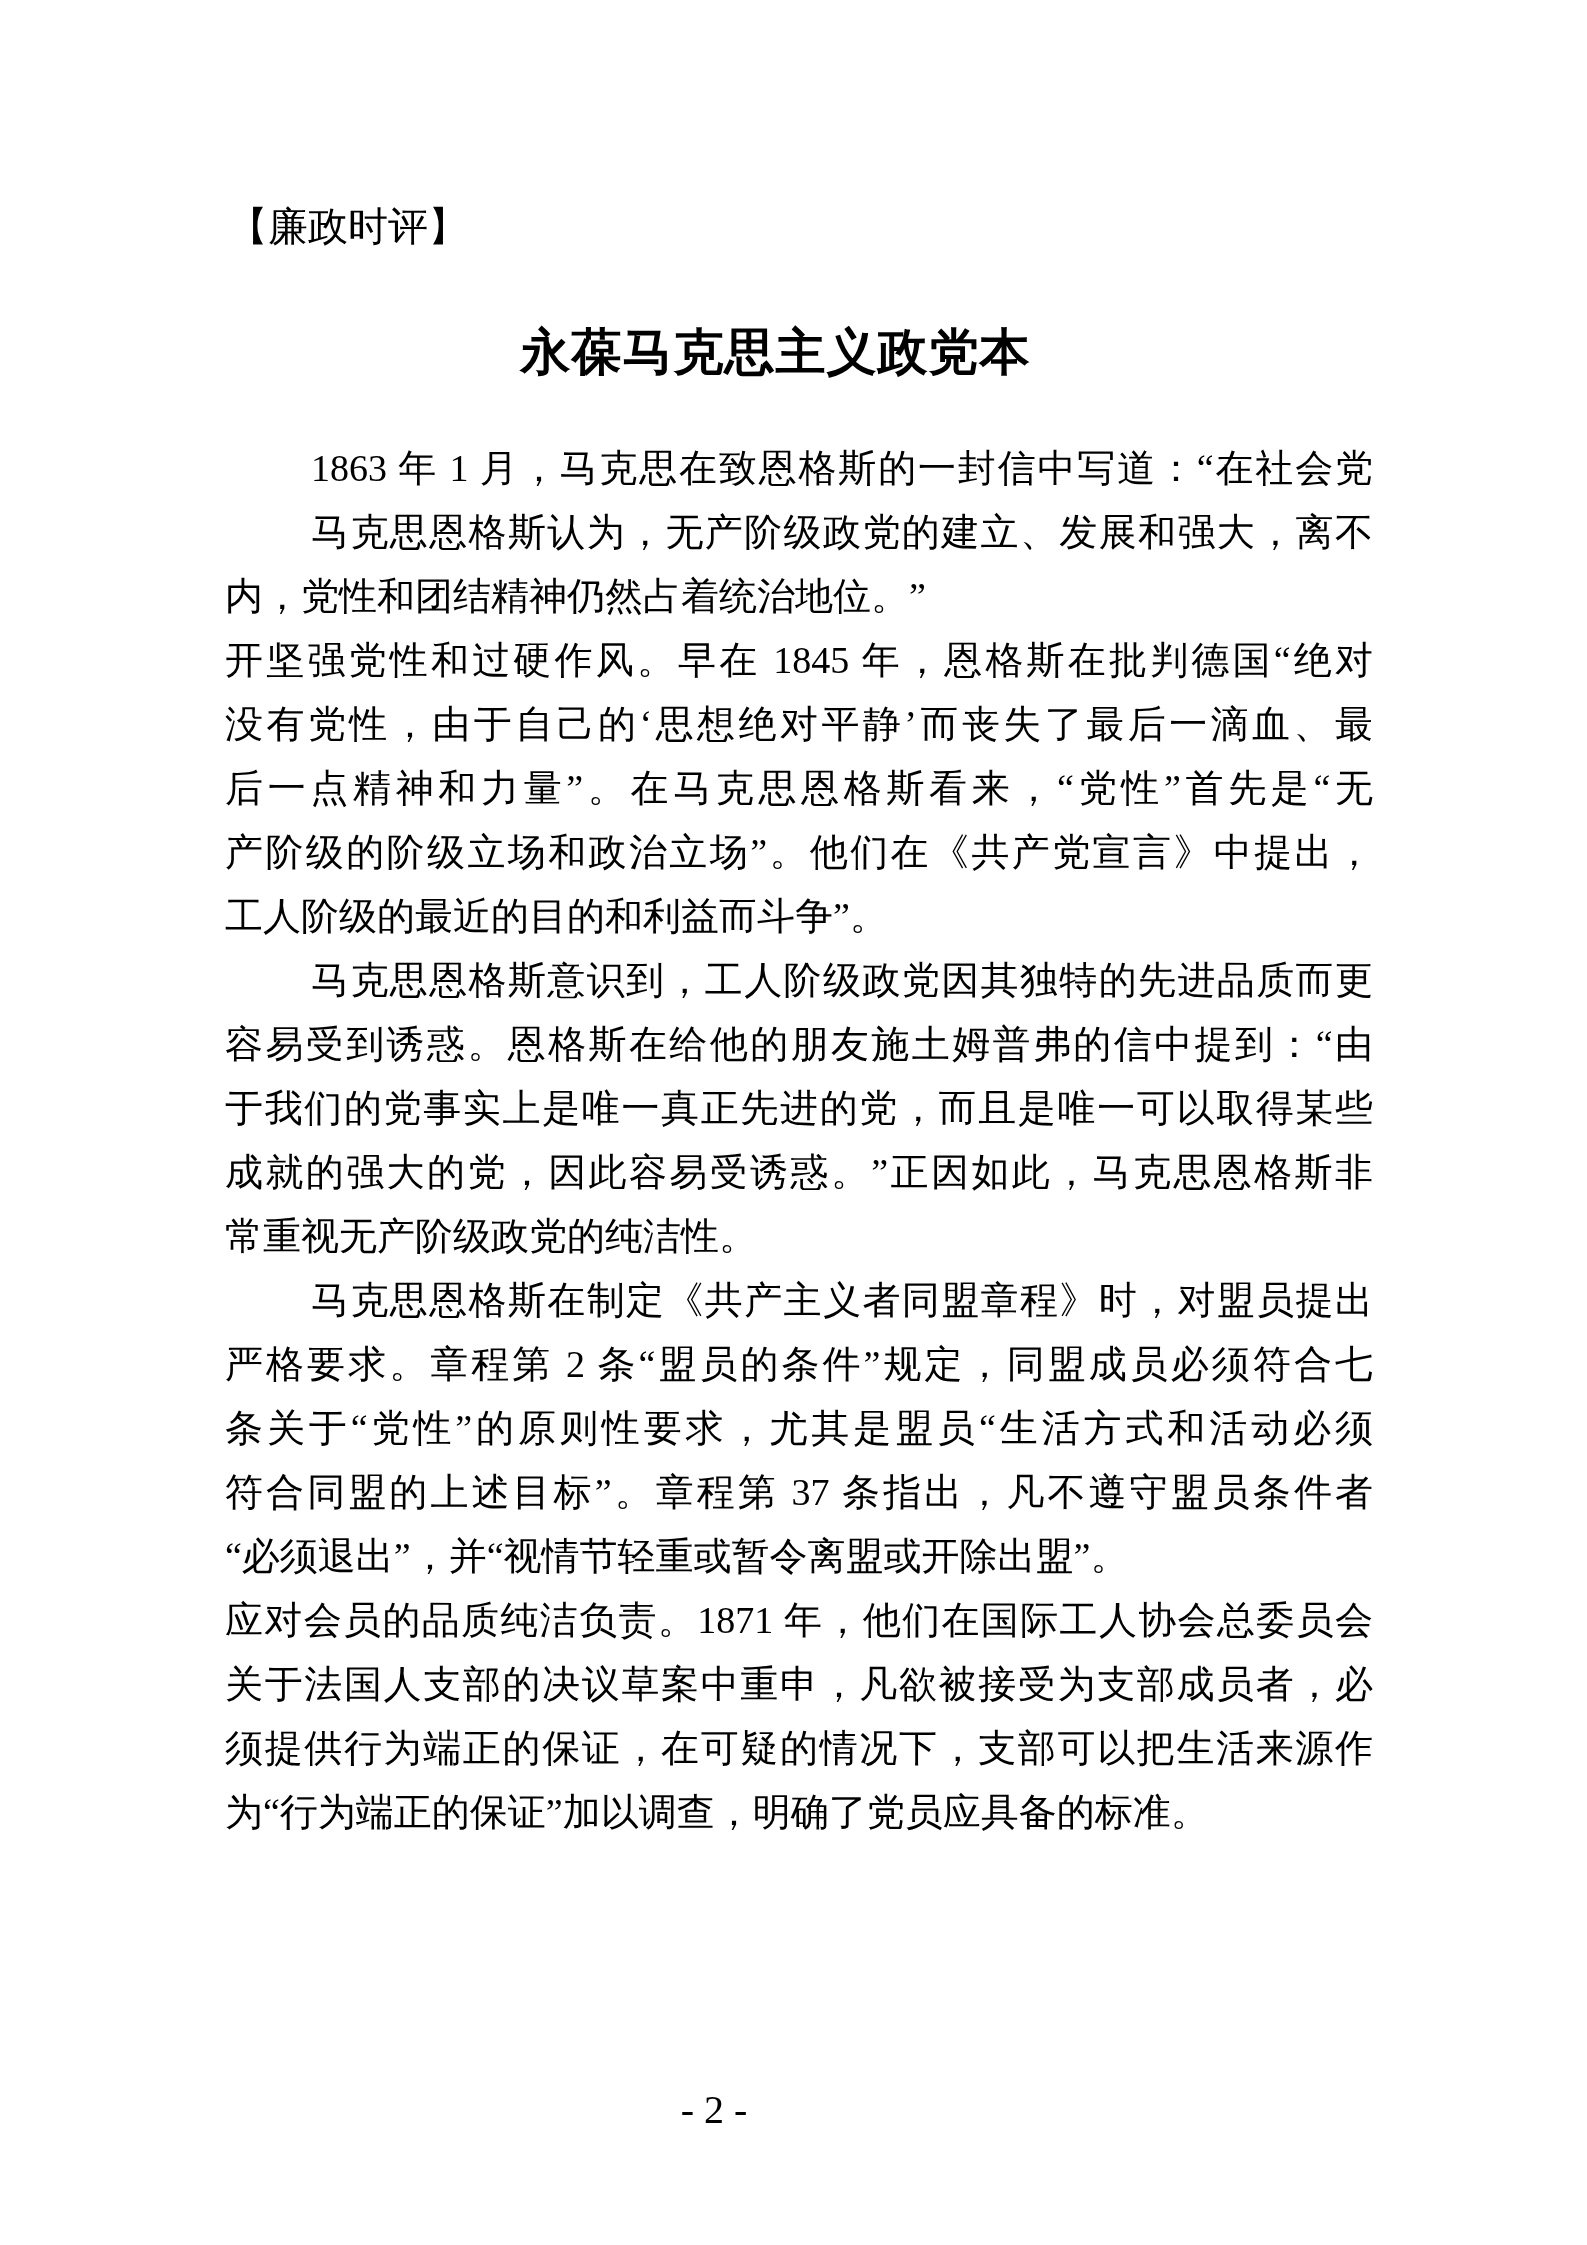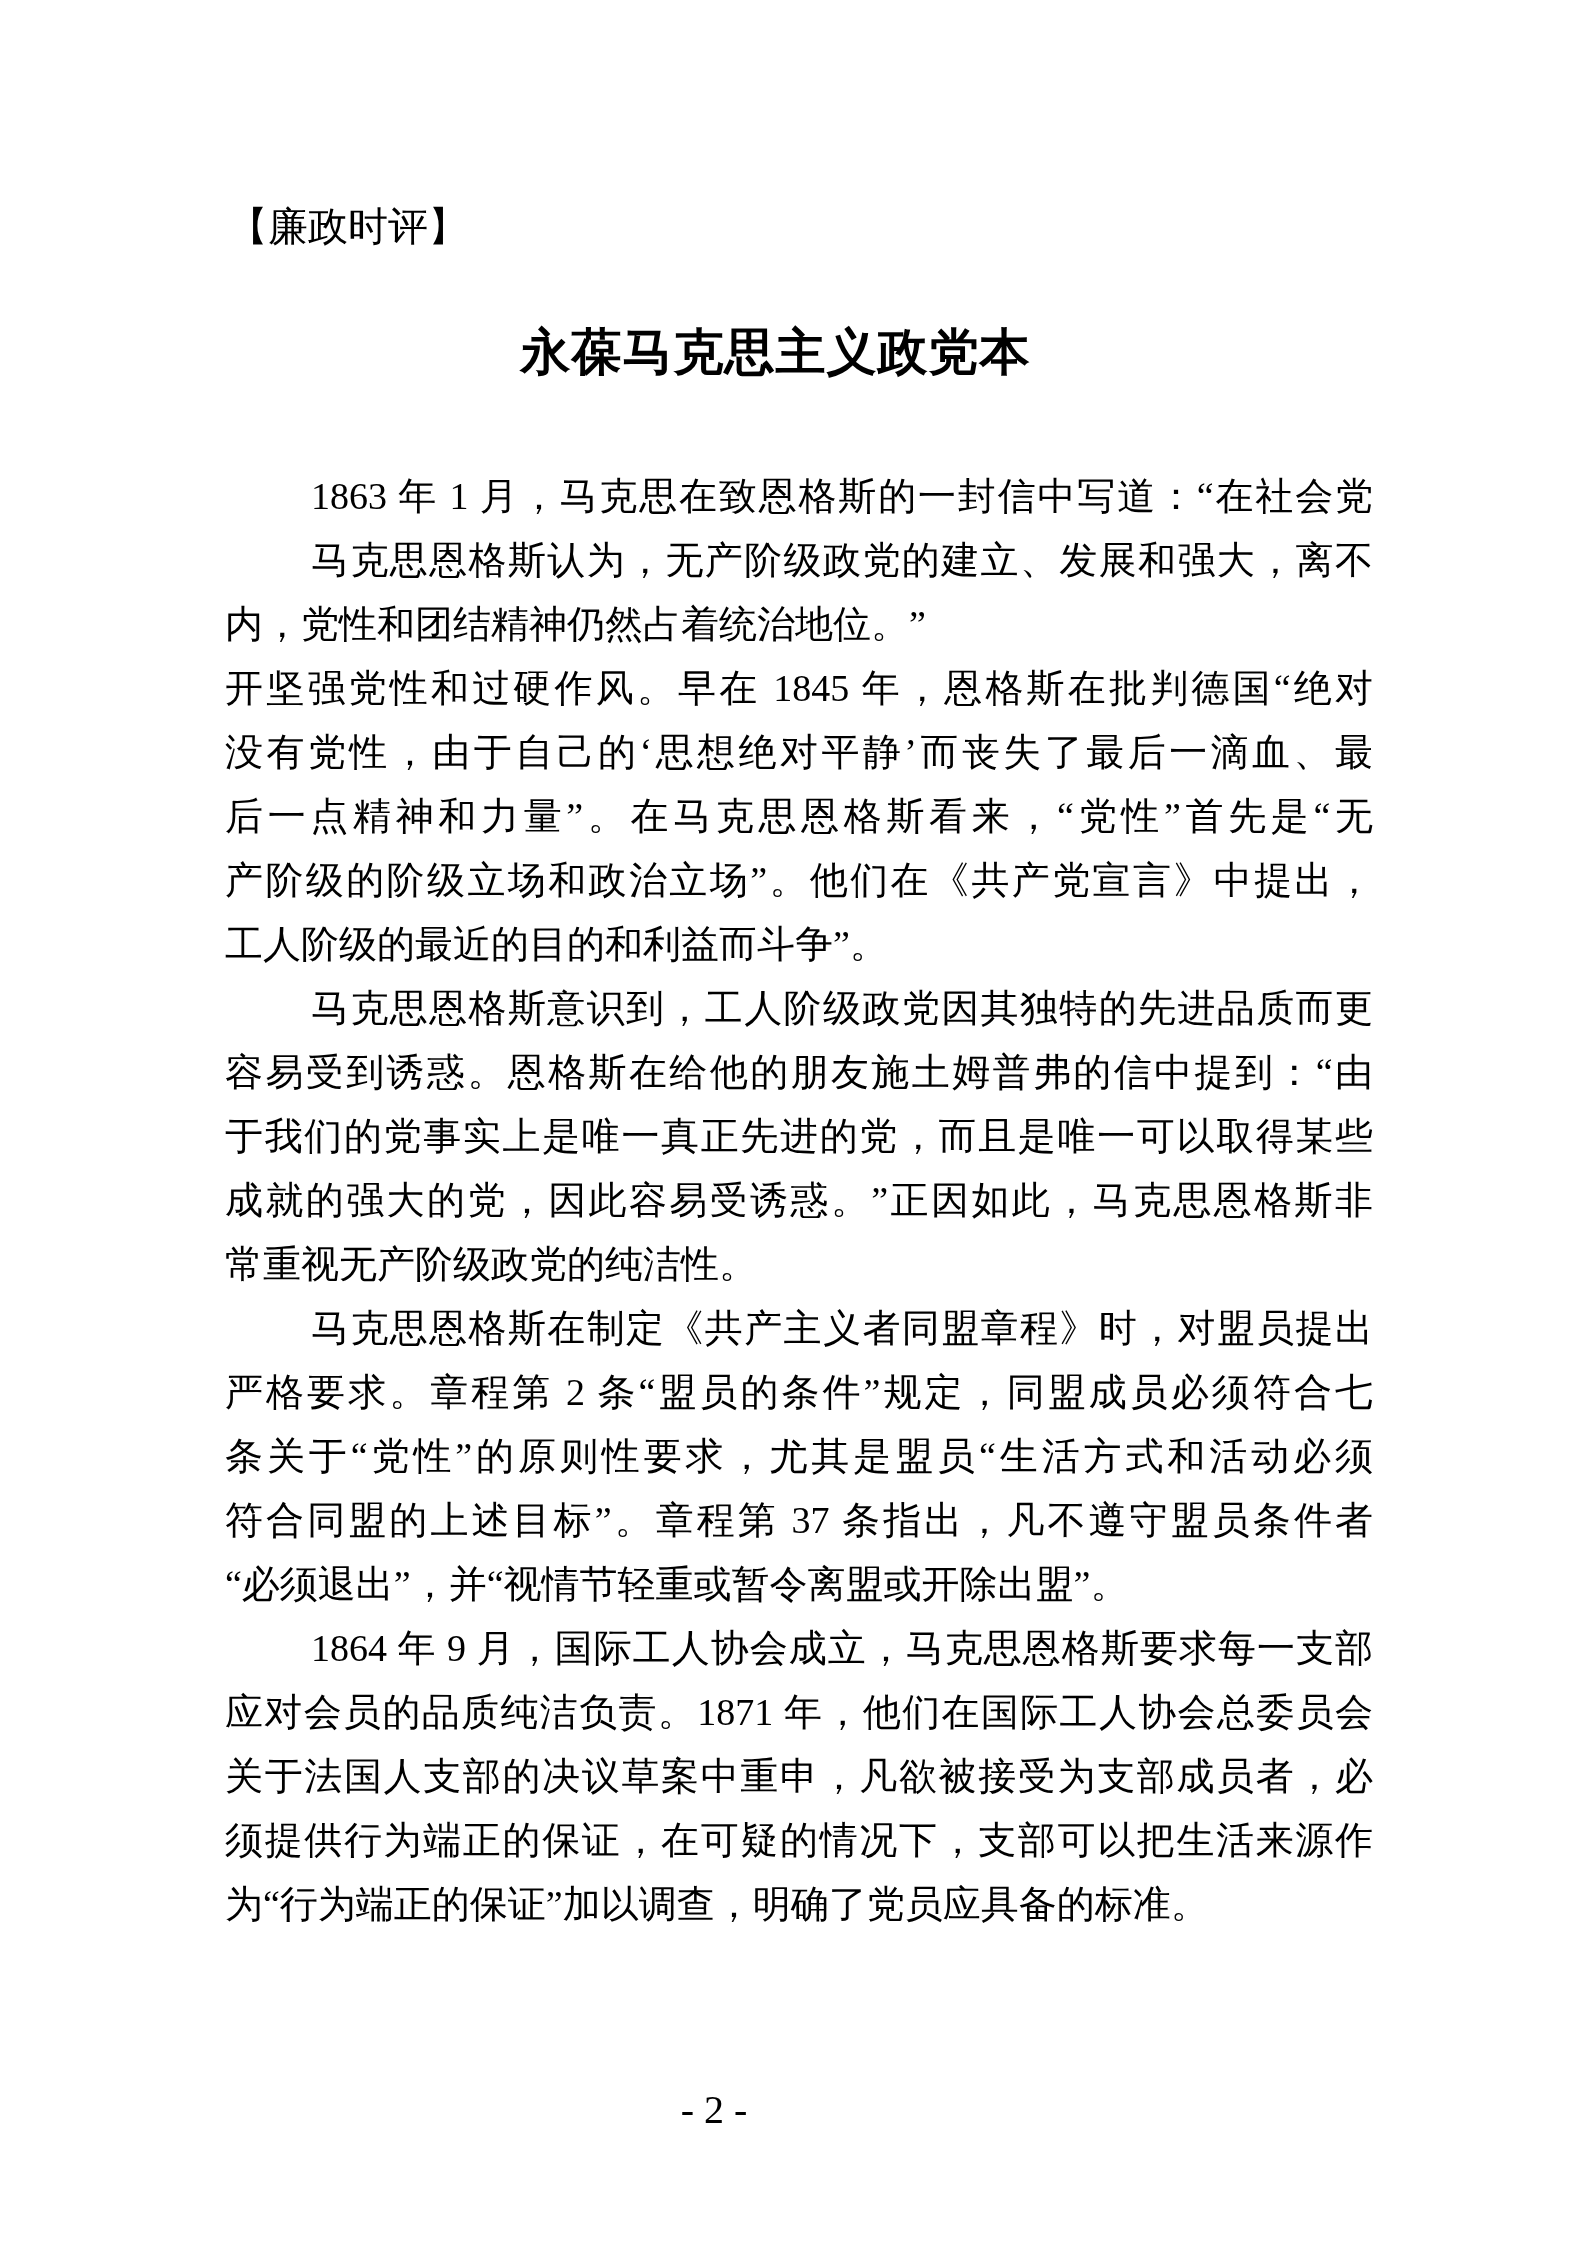--- a/index.html
+++ b/index.html
@@ -33,21 +33,21 @@
     margin: 0;
     text-align: center;
     font-size: 50px;
     line-height: 70px;
     font-weight: bold;
     letter-spacing: 1px;
   }
   .doc-body {
     position: absolute;
     left: 225px;
-    top: 464px;
+    top: 436px;
     width: 1148px;
   }
   .line {
     font-size: 38px;
     height: 64px;
     line-height: 64px;
     text-align: justify;
     text-align-last: justify;
     white-space: normal;
   }
@@ -94,21 +94,20 @@
     <div class="line">于我们的党事实上是唯一真正先进的党，而且是唯一可以取得某些</div>
     <div class="line">成就的强大的党，因此容易受诱惑。”正因如此，马克思恩格斯非</div>
     <div class="line para-end">常重视无产阶级政党的纯洁性。</div>
 
     <div class="line indent">马克思恩格斯在制定《共产主义者同盟章程》时，对盟员提出</div>
     <div class="line">严格要求。章程第 2 条“盟员的条件”规定，同盟成员必须符合七</div>
     <div class="line">条关于“党性”的原则性要求，尤其是盟员“生活方式和活动必须</div>
     <div class="line">符合同盟的上述目标”。章程第 37 条指出，凡不遵守盟员条件者</div>
     <div class="line para-end">“必须退出”，并“视情节轻重或暂令离盟或开除出盟”。</div>
 
-    <div class="line indent">1864 年 9 月，国际工人协会成立，马克思恩格斯要求每一支部</div>
     <div class="line">应对会员的品质纯洁负责。1871 年，他们在国际工人协会总委员会</div>
     <div class="line">关于法国人支部的决议草案中重申，凡欲被接受为支部成员者，必</div>
     <div class="line">须提供行为端正的保证，在可疑的情况下，支部可以把生活来源作</div>
     <div class="line para-end">为“行为端正的保证”加以调查，明确了党员应具备的标准。</div>
   </div>
 
   <div class="page-number">- 2 -</div>
 
 </div>
 

